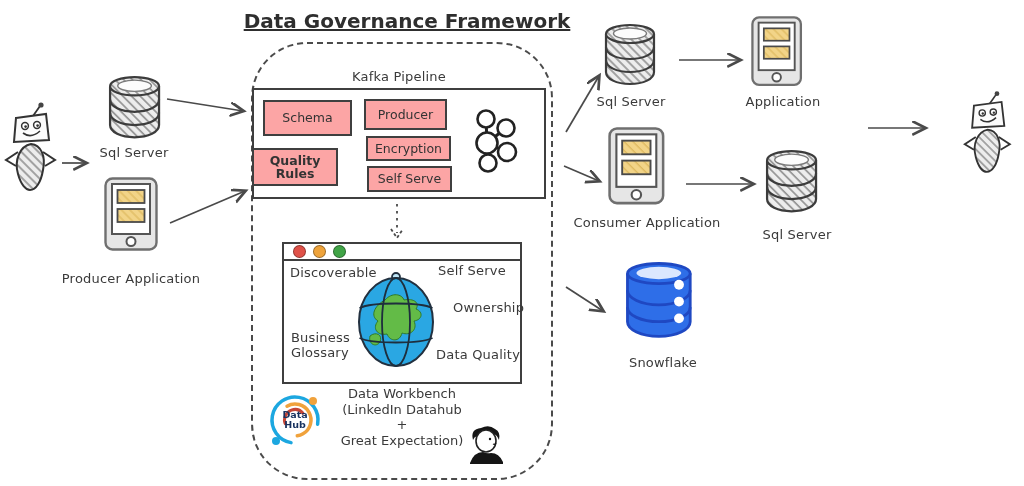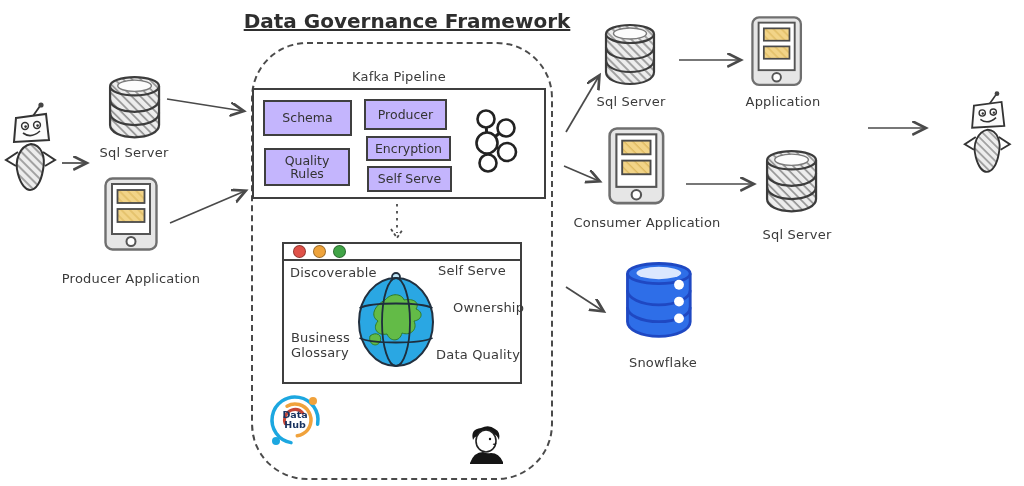--- a/index.html
+++ b/index.html
@@ -4,26 +4,26 @@
 <style>
   html,body{margin:0;padding:0;background:#fff;}
   .stage{position:relative;width:1024px;height:486px;background:#fff;overflow:hidden;
          font-family:"DejaVu Sans",sans-serif;color:#3a3a3a;}
   .stage svg.icons{position:absolute;left:0;top:0;z-index:2;pointer-events:none;}
   
   .dashed-box{position:absolute;left:251px;top:42px;width:298px;height:434px;
               border:2px dashed #4a4a4a;border-radius:56px;z-index:1;}
   .pipe-box{position:absolute;left:252px;top:88px;width:290px;height:107px;
             border:2px solid #3f3f3f;background:#fff;z-index:1;}
-  .sbox{position:absolute;border:2px solid #3f3f3f;background:#c4b5fd;z-index:1;
+  .sbox{position:absolute;border:2px solid #3f3f3f;background:#fca5a5;z-index:1;
         display:flex;align-items:center;justify-content:center;text-align:center;
         font-size:12.5px;line-height:1.05;color:#333;}
   .box-schema{left:263px;top:100px;width:85px;height:32px;}
   .box-standards{left:364px;top:99px;width:79px;height:27px;}
-  .box-quality{left:264px;top:148px;width:82px;height:34px;}
+  .box-quality{left:252px;top:148px;width:82px;height:34px;font-weight:bold;}
   .box-encryption{left:366px;top:136px;width:81px;height:21px;}
   .box-selfserve{left:367px;top:166px;width:81px;height:22px;}
   
   .browser{position:absolute;left:282px;top:242px;width:236px;height:138px;
            border:2px solid #3f3f3f;background:#fff;z-index:1;}
   .browser .bar{height:15px;border-bottom:2px solid #3f3f3f;display:flex;
                 align-items:center;gap:7px;padding-left:9px;}
   .dot{width:11px;height:11px;border-radius:50%;border:1px solid rgba(0,0,0,.35);}
   
   .lbl{position:absolute;z-index:3;font-size:13px;white-space:nowrap;
@@ -192,19 +192,25 @@
   <div class="lbl" style="left:647px;top:215px;">Consumer Application</div>
   <div class="lbl" style="left:797px;top:227px;">Sql Server</div>
   <div class="lbl" style="left:663px;top:355px;">Snowflake</div>
 
   <div class="lbl-l" style="left:290px;top:265px;">Discoverable</div>
   <div class="lbl-l" style="left:438px;top:263px;">Self Serve</div>
   <div class="lbl-l" style="left:453px;top:300px;text-align:center;">Ownership</div>
   <div class="lbl-l bgloss" style="left:291px;top:330px;">Business Glossary</div>
   <div class="lbl-l" style="left:436px;top:347px;">Data Quality</div>
 
+  <div class="caption">
+    <div>Data Workbench</div>
+    <div>(LinkedIn Datahub</div>
+    <div>+</div>
+    <div>Great Expectation)</div>
+  </div>
 
   <div class="logo-text">
     <div>Data</div>
     <div>Hub</div>
   </div>
 
 </div>
 
 </body></html>

